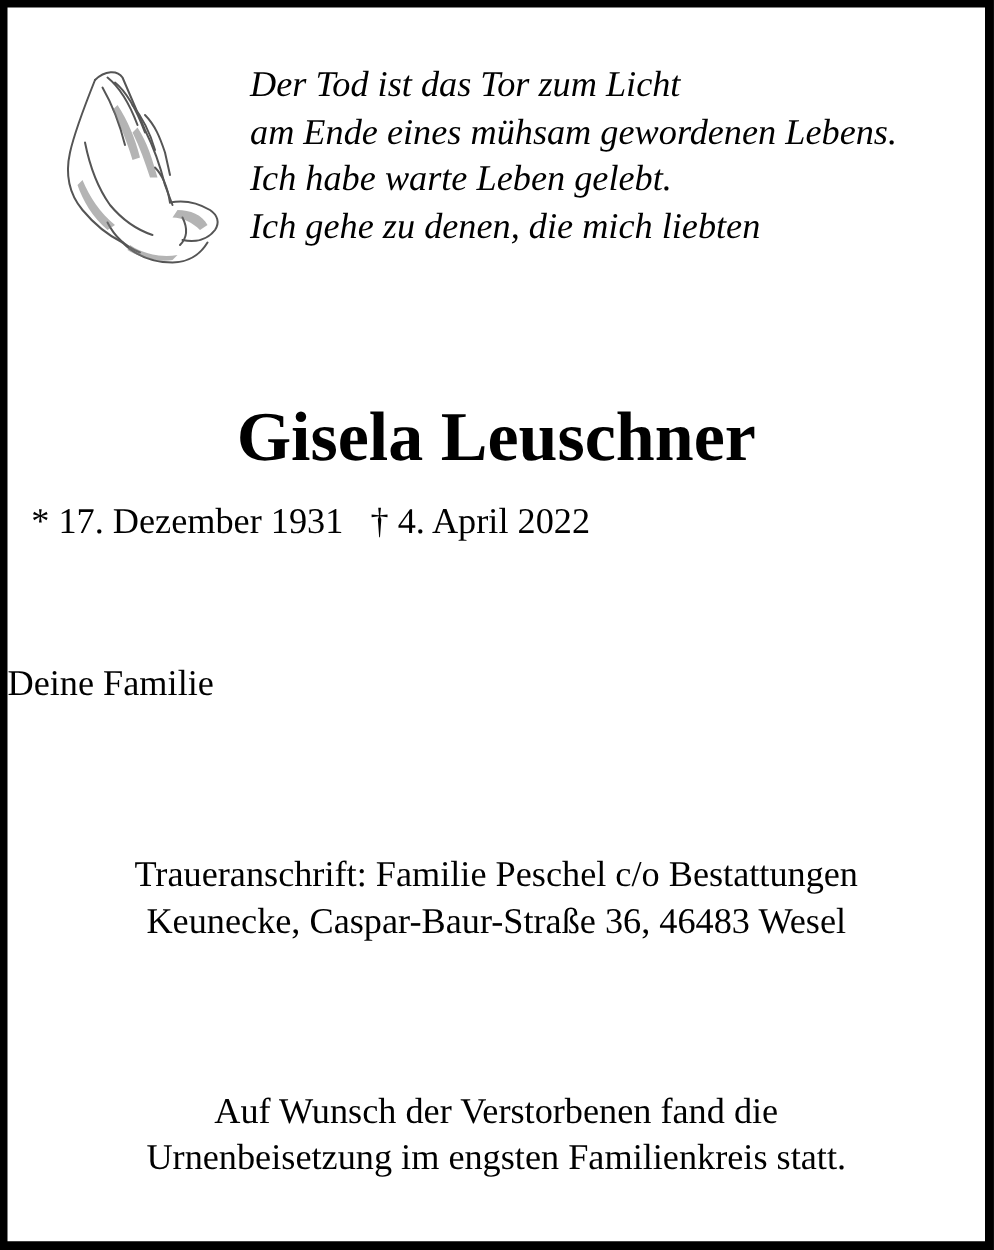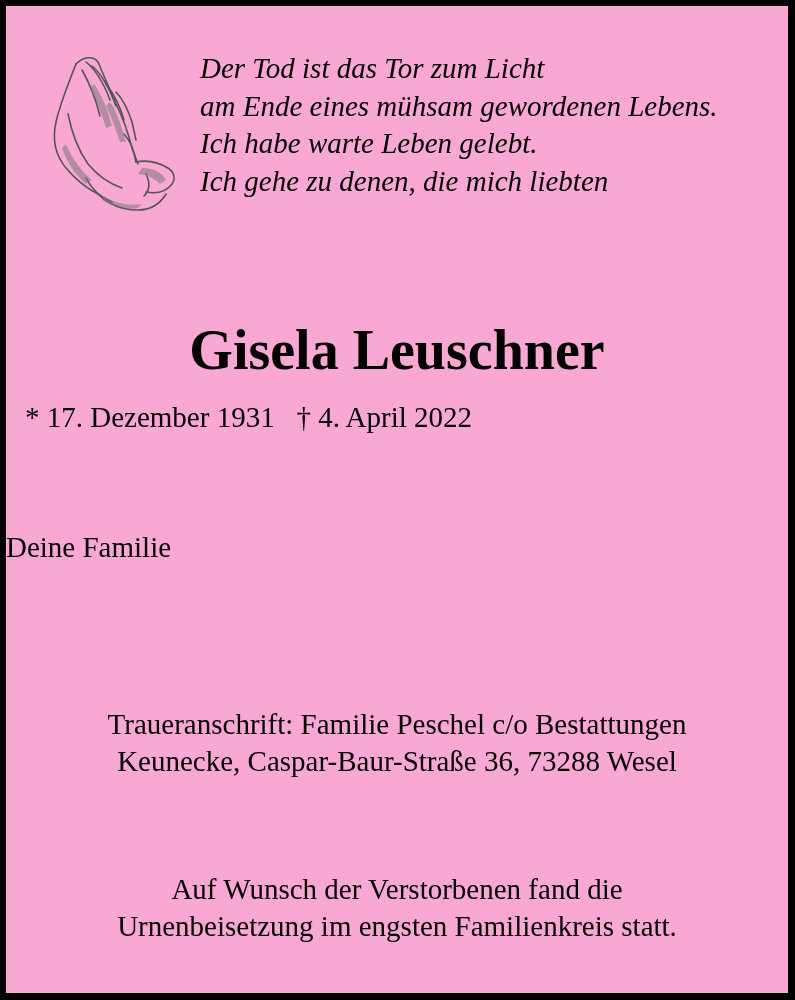--- a/index.html
+++ b/index.html
@@ -1,19 +1,19 @@
 <!DOCTYPE html>
 <html><head>
   <meta charset="utf-8">
   <style>
     html, body { margin: 0; padding: 0; background: #000; }
     body { width: 795px; height: 1000px; position: relative; overflow: hidden; }
     .frame {
       position: absolute; left: 6px; top: 6px; width: 782px; height: 987px;
-      background: #f9a8d4;
+      background: #ffffff;
     }
     .serif { font-family: "Liberation Serif", "DejaVu Serif", serif; color: #000; }
     .hands { position: absolute; left: 40px; top: 38px; width: 135px; height: 175px; }
     .poem {
       position: absolute; left: 194px; top: 44px; font-style: italic;
       font-size: 29px; line-height: 37.5px; white-space: nowrap;
     }
     .poem div { margin: 0; }
     .name {
       position: absolute; left: 0; width: 100%; top: 312px; text-align: center;
@@ -22,21 +22,21 @@
     .dates {
       position: absolute; left: 0; width: 100%; top: 393px; text-align: left;
       font-size: 29px; line-height: 36px; white-space: pre; padding-left: 19px;
     }
     .family {
       position: absolute; left: 0; width: 100%; top: 523px; text-align: left;
       font-size: 29px; line-height: 36px;
     }
     .address {
       position: absolute; left: 0; width: 100%; top: 676px; text-align: center;
-      font-size: 29px; line-height: 37px; margin-top: 24px;
+      font-size: 29px; line-height: 37px;
     }
     .note {
       position: absolute; left: 0; width: 100%; top: 865px; text-align: center;
       font-size: 29px; line-height: 37px;
     }
   </style>
 </head>
 <body>
 
 <div class="frame">
@@ -81,20 +81,20 @@
   </div>
 
   <div class="name serif">Gisela Leuschner</div>
 
   <div class="dates serif"><span>* 17. Dezember 1931</span>   <span>† 4. April 2022</span></div>
 
   <div class="family serif">Deine Familie</div>
 
   <div class="address serif">
     <div>Traueranschrift: Familie Peschel c/o Bestattungen</div>
-    <div>Keunecke, Caspar-Baur-Straße 36, 73288 Wesel</div>
+    <div>Keunecke, Caspar-Baur-Straße 36, 46483 Wesel</div>
   </div>
 
   <div class="note serif">
     <div>Auf Wunsch der Verstorbenen fand die</div>
     <div>Urnenbeisetzung im engsten Familienkreis statt.</div>
   </div>
 </div>
 
 </body></html>

